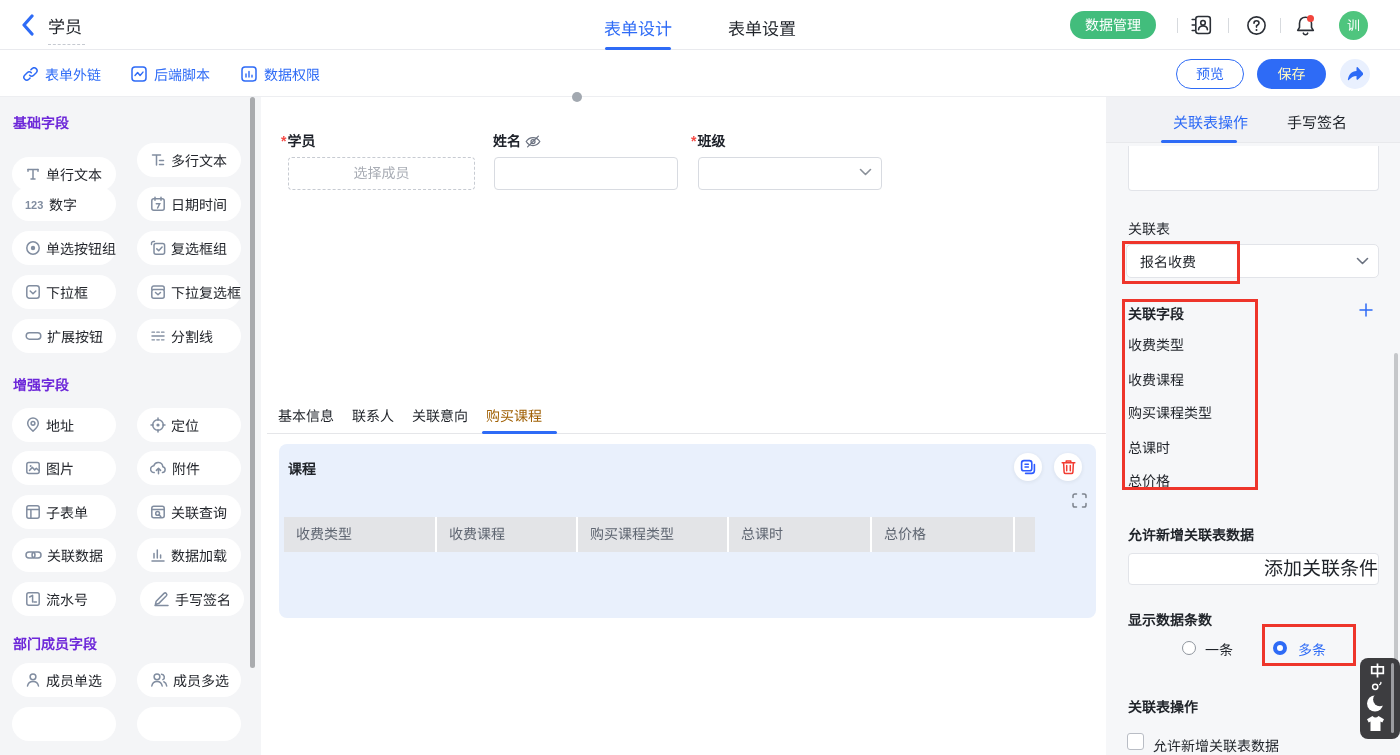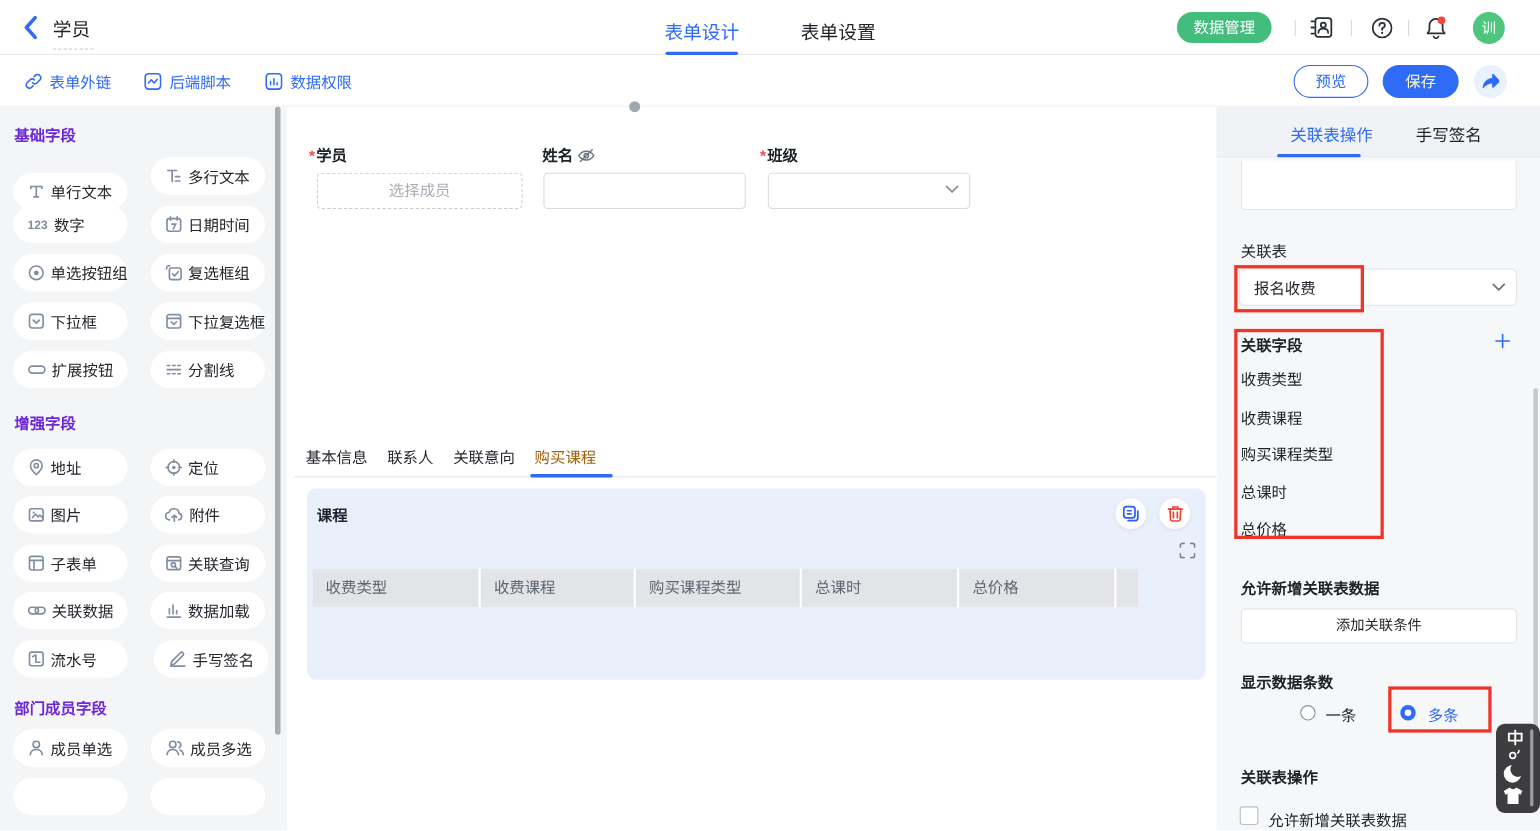--- a/index.html
+++ b/index.html
@@ -344,21 +344,21 @@
   <svg style="position:absolute;left:253px;top:206px;" width="14" height="14" viewBox="0 0 14 14">
       <path d="M7 1v12M1 7h12" stroke="#2e6bf6" stroke-width="1.5" stroke-linecap="round"></path>
     </svg>
   <div class="rp-item" style="top:237px;">收费类型</div>
   <div class="rp-item" style="top:272px;">收费课程</div>
   <div class="rp-item" style="top:305px;">购买课程类型</div>
   <div class="rp-item" style="top:340px;">总课时</div>
   <div class="rp-item" style="top:373px;">总价格</div>
   <div class="redbox" style="left:16px;top:202px;width:136px;height:191px;"></div>
   <div class="rp-label rp-bold" style="top:427px;">允许新增关联表数据</div>
-  <div class="rp-input" style="left:22px;top:456px;width:251px;height:32px;text-align:center;line-height:30px;font-size:13px;color:#1f2329;">添加关联条件</div>
+  <div class="rp-input" style="left:22px;top:456px;width:251px;height:32px;text-align:right;line-height:30px;font-size:19px;color:#1f2329;">添加关联条件</div>
   <div class="rp-label rp-bold" style="top:512px;">显示数据条数</div>
   <div style="position:absolute;left:76px;top:544px;width:14px;height:14px;border-radius:50%;border:1px solid #8f959e;background:#fff;"></div>
   <div class="rp-label" style="left:99px;top:542px;">一条</div>
   <div style="position:absolute;left:167px;top:544px;width:14px;height:14px;border:4.5px solid #2e6bf6;background:#fff;border-radius:50%;"></div>
   <div class="rp-label" style="left:192px;top:542px;color:#2e6bf6;">多条</div>
   <div class="redbox" style="left:156px;top:527px;width:94px;height:42px;"></div>
   <div class="rp-label rp-bold" style="top:599px;">关联表操作</div>
   <div style="position:absolute;left:21px;top:636px;width:17px;height:17px;border:1.5px solid #b9bdc5;border-radius:3px;background:#fff;"></div>
   <div class="rp-label" style="left:47px;top:638px;">允许新增关联表数据</div>
   <div class="rp-scroll"></div>

